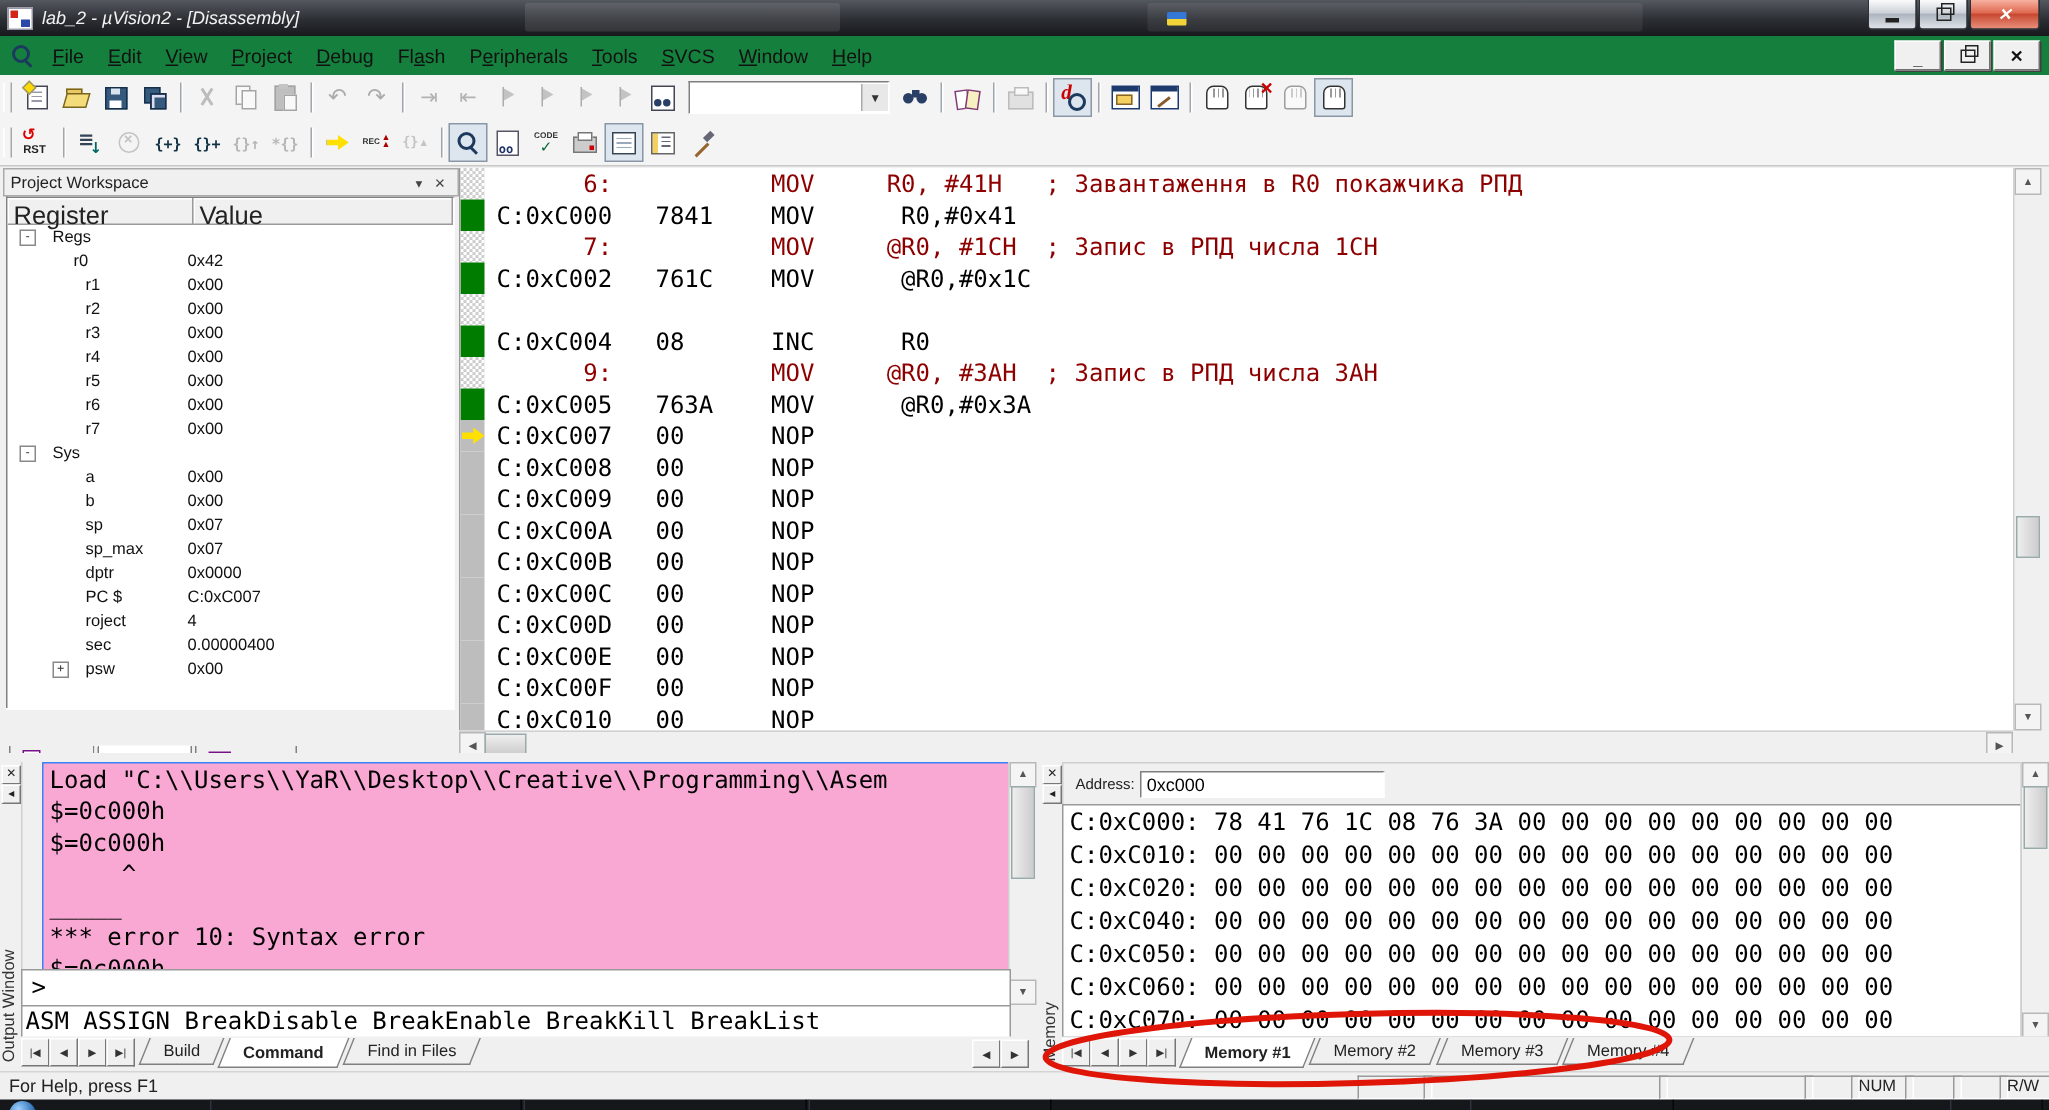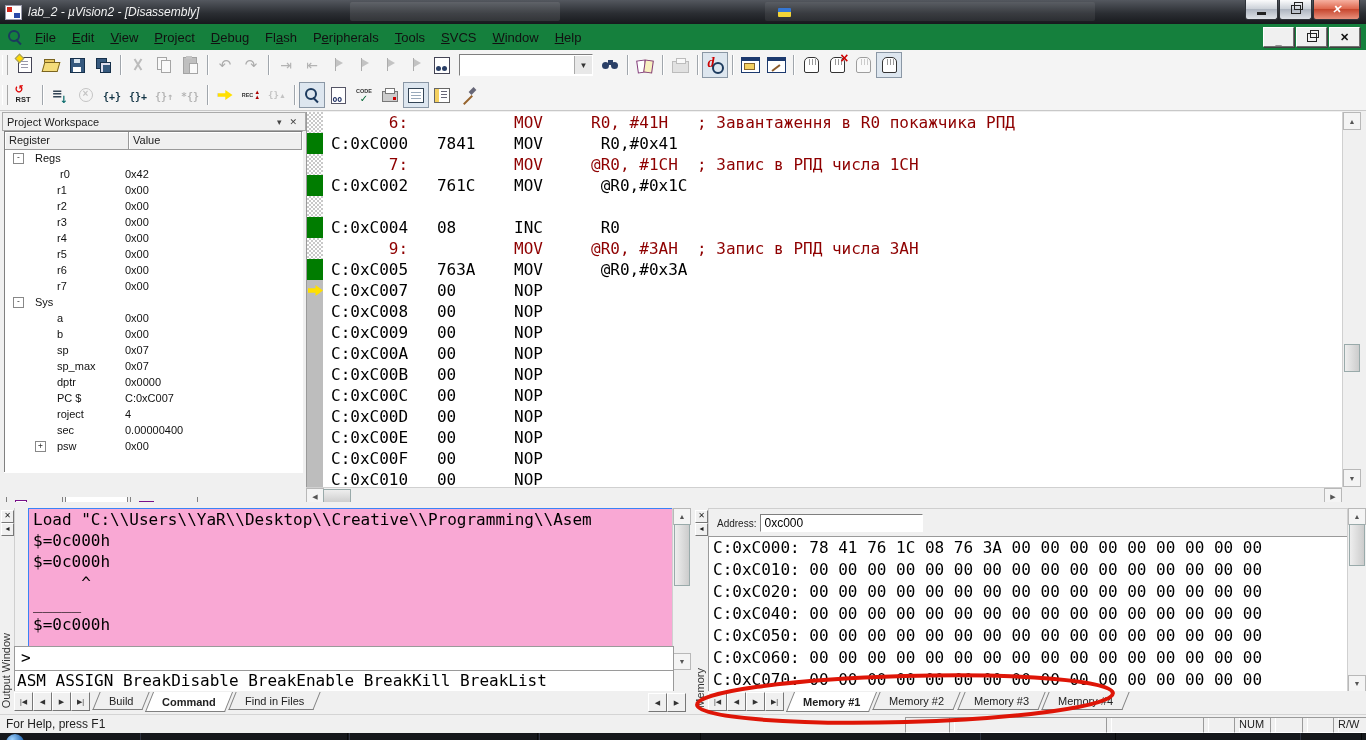--- a/index.html
+++ b/index.html
@@ -151,21 +151,21 @@
   .g-tabbook::before{content:"";position:absolute;left:5px;top:0;width:1px;height:10px;background:#718;}
 
   
   .main{position:absolute;left:0;top:110px;width:1366px;height:392px;background:#f0f0f0;border-top:1px solid #c8c8c8;}
   
   .pw{position:absolute;left:2px;top:1px;width:304px;height:390px;}
   .pw-title{height:17px;border:1px solid #aaa;background:#f0f0f0;display:flex;align-items:center;font-size:11px;padding:0 4px;color:#222;}
   .pw-title .sp{flex:1;}
   .pw-title .tb{font-size:9px;color:#444;padding:0 4px;}
   .pw-box{position:absolute;left:2px;top:19px;right:3px;height:340px;border:1px solid;border-color:#808080 #fff #fff #808080;background:#fff;overflow:hidden;}
-  .pw-hdr{display:flex;height:18px;background:#f0f0f0;font-size:11px;color:#222;}
+  .pw-hdr{display:flex;height:18px;background:#f0f0f0;font-size:17px;color:#222;}
   .pw-hdr div{border-right:1px solid #9a9a9a;border-bottom:1px solid #9a9a9a;box-shadow:inset 1px 1px 0 #fff;padding:2px 4px;}
   .pw-hdr .c1{width:115px;} .pw-hdr .c2{flex:1;}
   .trow{position:relative;height:16px;font-size:11px;color:#111;}
   .trow .expbox{position:absolute;top:3px;width:9px;height:9px;background:#fff;border:1px solid #888;
      font:8px/8px "DejaVu Sans Mono",monospace;text-align:center;color:#333;}
   .trow .tlabel{position:absolute;top:2px;}
   .trow .tvalue{position:absolute;left:120px;top:2px;}
   
   .pw-tabs{position:absolute;left:2px;top:360px;right:3px;height:26px;display:flex;align-items:flex-start;gap:2px;padding-left:2px;border-top:1px solid #fff;}
   .wtab{display:flex;align-items:center;gap:4px;height:20px;padding:0 8px;font-size:11px;background:#f0f0f0;
@@ -460,21 +460,21 @@
         <div class="pw-hdr">
           <div class="c1">Register</div>
           <div class="c2">Value</div>
         </div>
         <div id="tree-rows">
             <div class="trow">
               <span class="expbox" style="left: 8px;">-</span>
               <span class="tlabel" style="left: 30px;">Regs</span>
             </div>
             <div class="trow">
-              <span class="tlabel" style="left: 55px;">r0</span>
+              <span class="tlabel" style="left: 44px;">r0</span>
               <span class="tvalue">0x42</span>
             </div>
             <div class="trow">
               <span class="tlabel" style="left: 52px;">r1</span>
               <span class="tvalue">0x00</span>
             </div>
             <div class="trow">
               <span class="tlabel" style="left: 52px;">r2</span>
               <span class="tvalue">0x00</span>
             </div>
@@ -609,20 +609,23 @@
         <div class="oline">
           <pre>$=0c000h</pre>
         </div>
         <div class="oline">
           <pre>     ^</pre>
         </div>
         <div class="oline">
           <pre>_____</pre>
         </div>
         <div class="oline">
+          <pre>*** error 10: Syntax error</pre>
+        </div>
+        <div class="oline">
           <pre>$=0c000h</pre>
         </div>
       </div>
     <div class="sbv" style="left:672px;top:0;width:17px;height:162px;">
       <div class="sbtn" style="left:0;top:0;width:16px;height:15px;">▲</div>
       <div class="sthumb" style="left:1px;top:16px;width:14px;height:60px;"></div>
       <div class="sbtn" style="left:0;bottom:0;width:16px;height:15px;">▼</div>
     </div>
     <div class="out-prompt">
       <pre>&gt;</pre>

